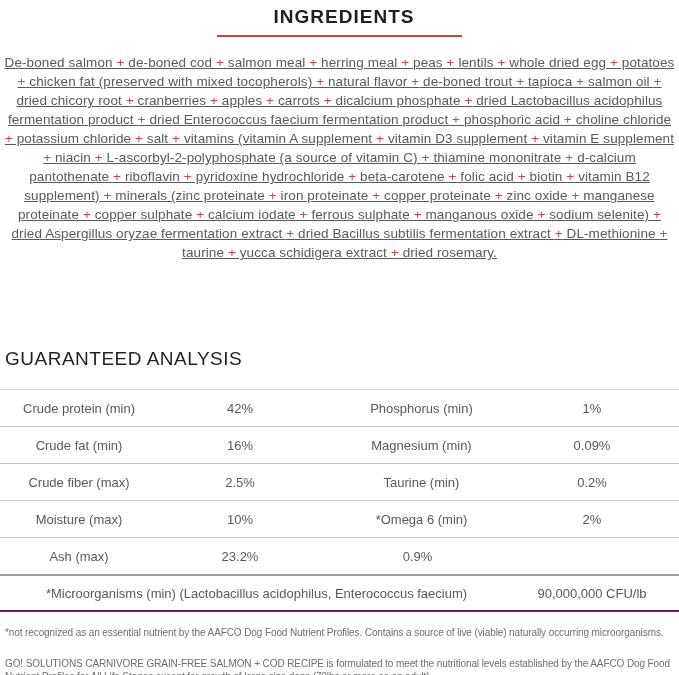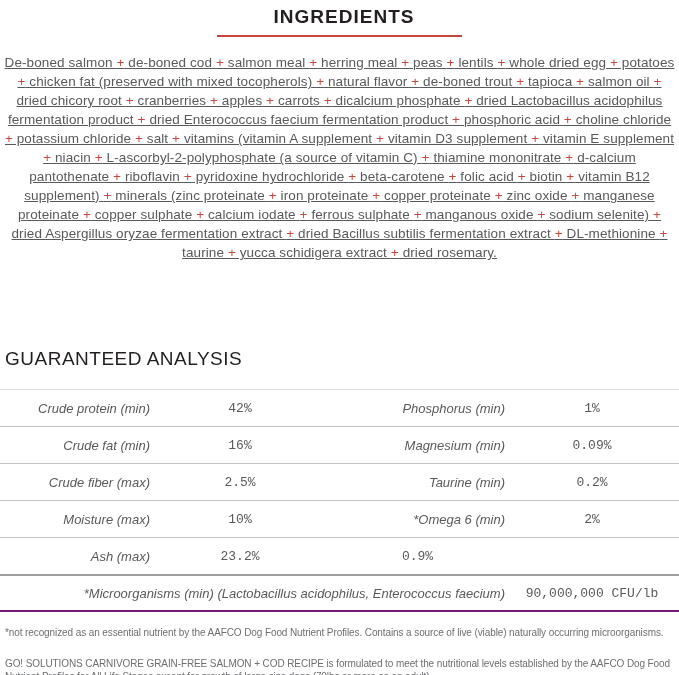--- a/index.html
+++ b/index.html
@@ -47,22 +47,22 @@
   }
   .ga-row{
     display:grid;
     grid-template-columns:150px 180px 175px 174px;
     align-items:center;
     height:36px;
     border-bottom:1px solid #c4c4c4;
   }
   .ga-row:nth-child(5){border-bottom:none;}
   .ga-row .cell{white-space:nowrap;}
-  .ga-row .label{padding-left:8px;text-align:right;font-style:italic;}
-  .ga-row .value{text-align:center;font-family:Liberation Mono, monospace;}
+  .ga-row .label{padding-left:8px;text-align:center;}
+  .ga-row .value{text-align:center;}
   .ga-row.footer-row{
     grid-template-columns:505px 174px;
     height:34px;
     border-top:2px solid #9e9e9e;
     border-bottom:2px solid #701a75;
   }
 
   
   p.footnote{
     margin:14px 0 0 5px;

